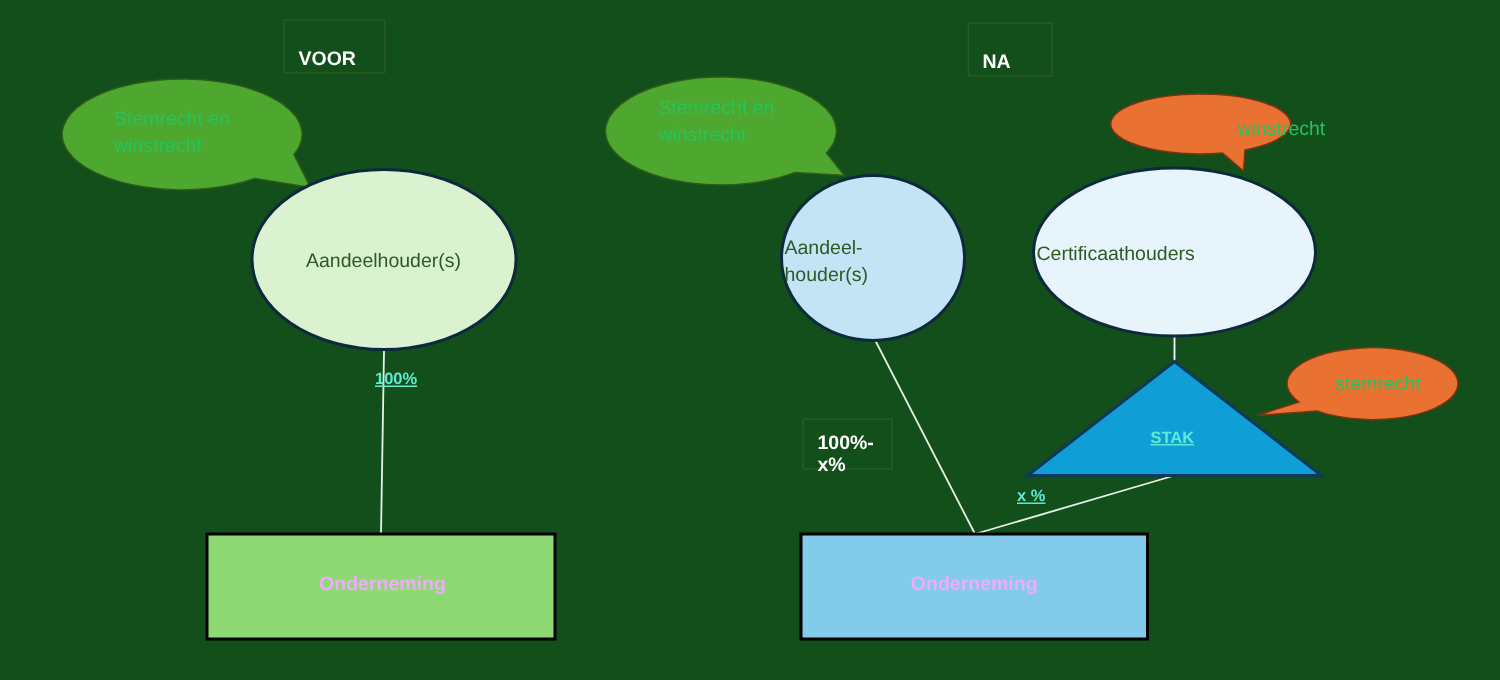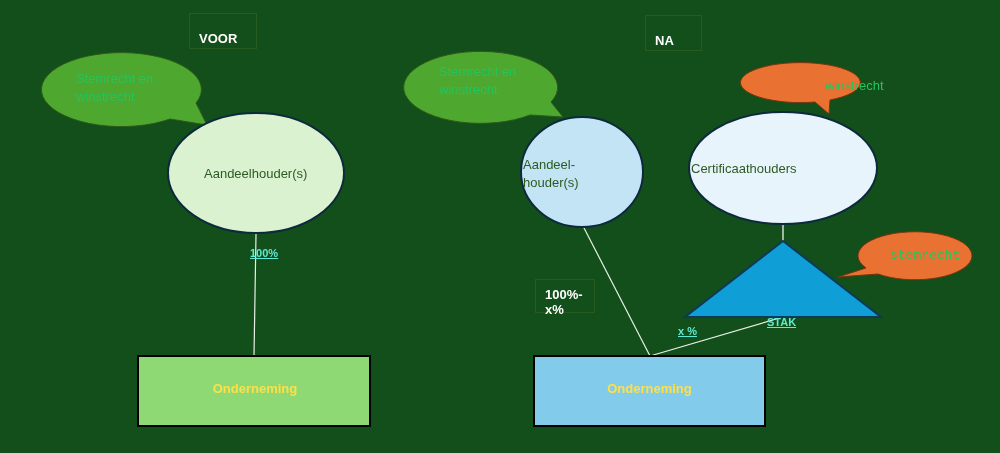--- a/index.html
+++ b/index.html
@@ -2,21 +2,21 @@
 <html><head>
 <meta charset="utf-8">
 <style>
   html, body { margin: 0; padding: 0; }
   body { width: 1000px; height: 453px; background: #124f1b; position: relative; overflow: hidden; font-family: "Liberation Sans", sans-serif; }
   svg.diagram { position: absolute; left: 0; top: 0; }
   .tag { position: absolute; border: 1px solid #2a5a1f; color: #ffffff; font-weight: bold; font-size: 13px; box-sizing: border-box; padding: 17px 9px; }
   .pct { position: absolute; color: #5eead4; font-weight: bold; font-size: 11px; text-decoration: underline; }
   .bubble-text { position: absolute; color: #22c55e; font-size: 13px; line-height: 18px; }
   .node-text { position: absolute; color: #2b5a22; font-size: 13px; line-height: 18px; }
-  .box-text { position: absolute; color: #fde047; font-weight: bold; font-size: 13px; text-align: center; }
+  .box-text { position: absolute; color: #f0abfc; font-weight: bold; font-size: 13px; text-align: center; }
 </style>
 </head>
 <body>
 
 <svg class="diagram" width="1000" height="453">
 
   <line x1="256" y1="234" x2="254" y2="356" stroke="#e8f0e6" stroke-width="1.2"></line>
   <line x1="583" y1="226" x2="650" y2="356" stroke="#e8f0e6" stroke-width="1.2"></line>
   <line x1="783" y1="317" x2="650" y2="356" stroke="#e8f0e6" stroke-width="1.2"></line>
   <line x1="783" y1="224" x2="783" y2="241" stroke="#ffffff" stroke-width="1.2"></line>
@@ -60,19 +60,19 @@
 <div class="bubble-text" style="left:439px;top:63px;">
   <div>Stemrecht en</div>
   <div>winstrecht</div>
 </div>
 <div class="node-text" style="left:523px;top:156px;">
   <div>Aandeel-</div>
   <div>houder(s)</div>
 </div>
 <div class="node-text" style="left:691px;top:160px;">Certificaathouders</div>
 <div class="bubble-text" style="left:825px;top:77px;">winstrecht</div>
-<div class="bubble-text" style="left:890px;top:247px;font-family:Liberation Mono, monospace;">stemrecht</div>
-<div class="pct" style="left:767px;top:286px;margin-top:30px;">STAK</div>
+<div class="bubble-text" style="left:890px;top:247px;">stemrecht</div>
+<div class="pct" style="left:767px;top:286px;">STAK</div>
 <div class="tag" style="left:535px;top:279px;width:60px;height:34px;padding:7px 9px;">
   <span>100%- x%</span>
 </div>
 <div class="pct" style="left:678px;top:325px;">x %</div>
 <div class="box-text" style="left:534px;top:381px;width:231px;">Onderneming</div>
 
 </body></html>

